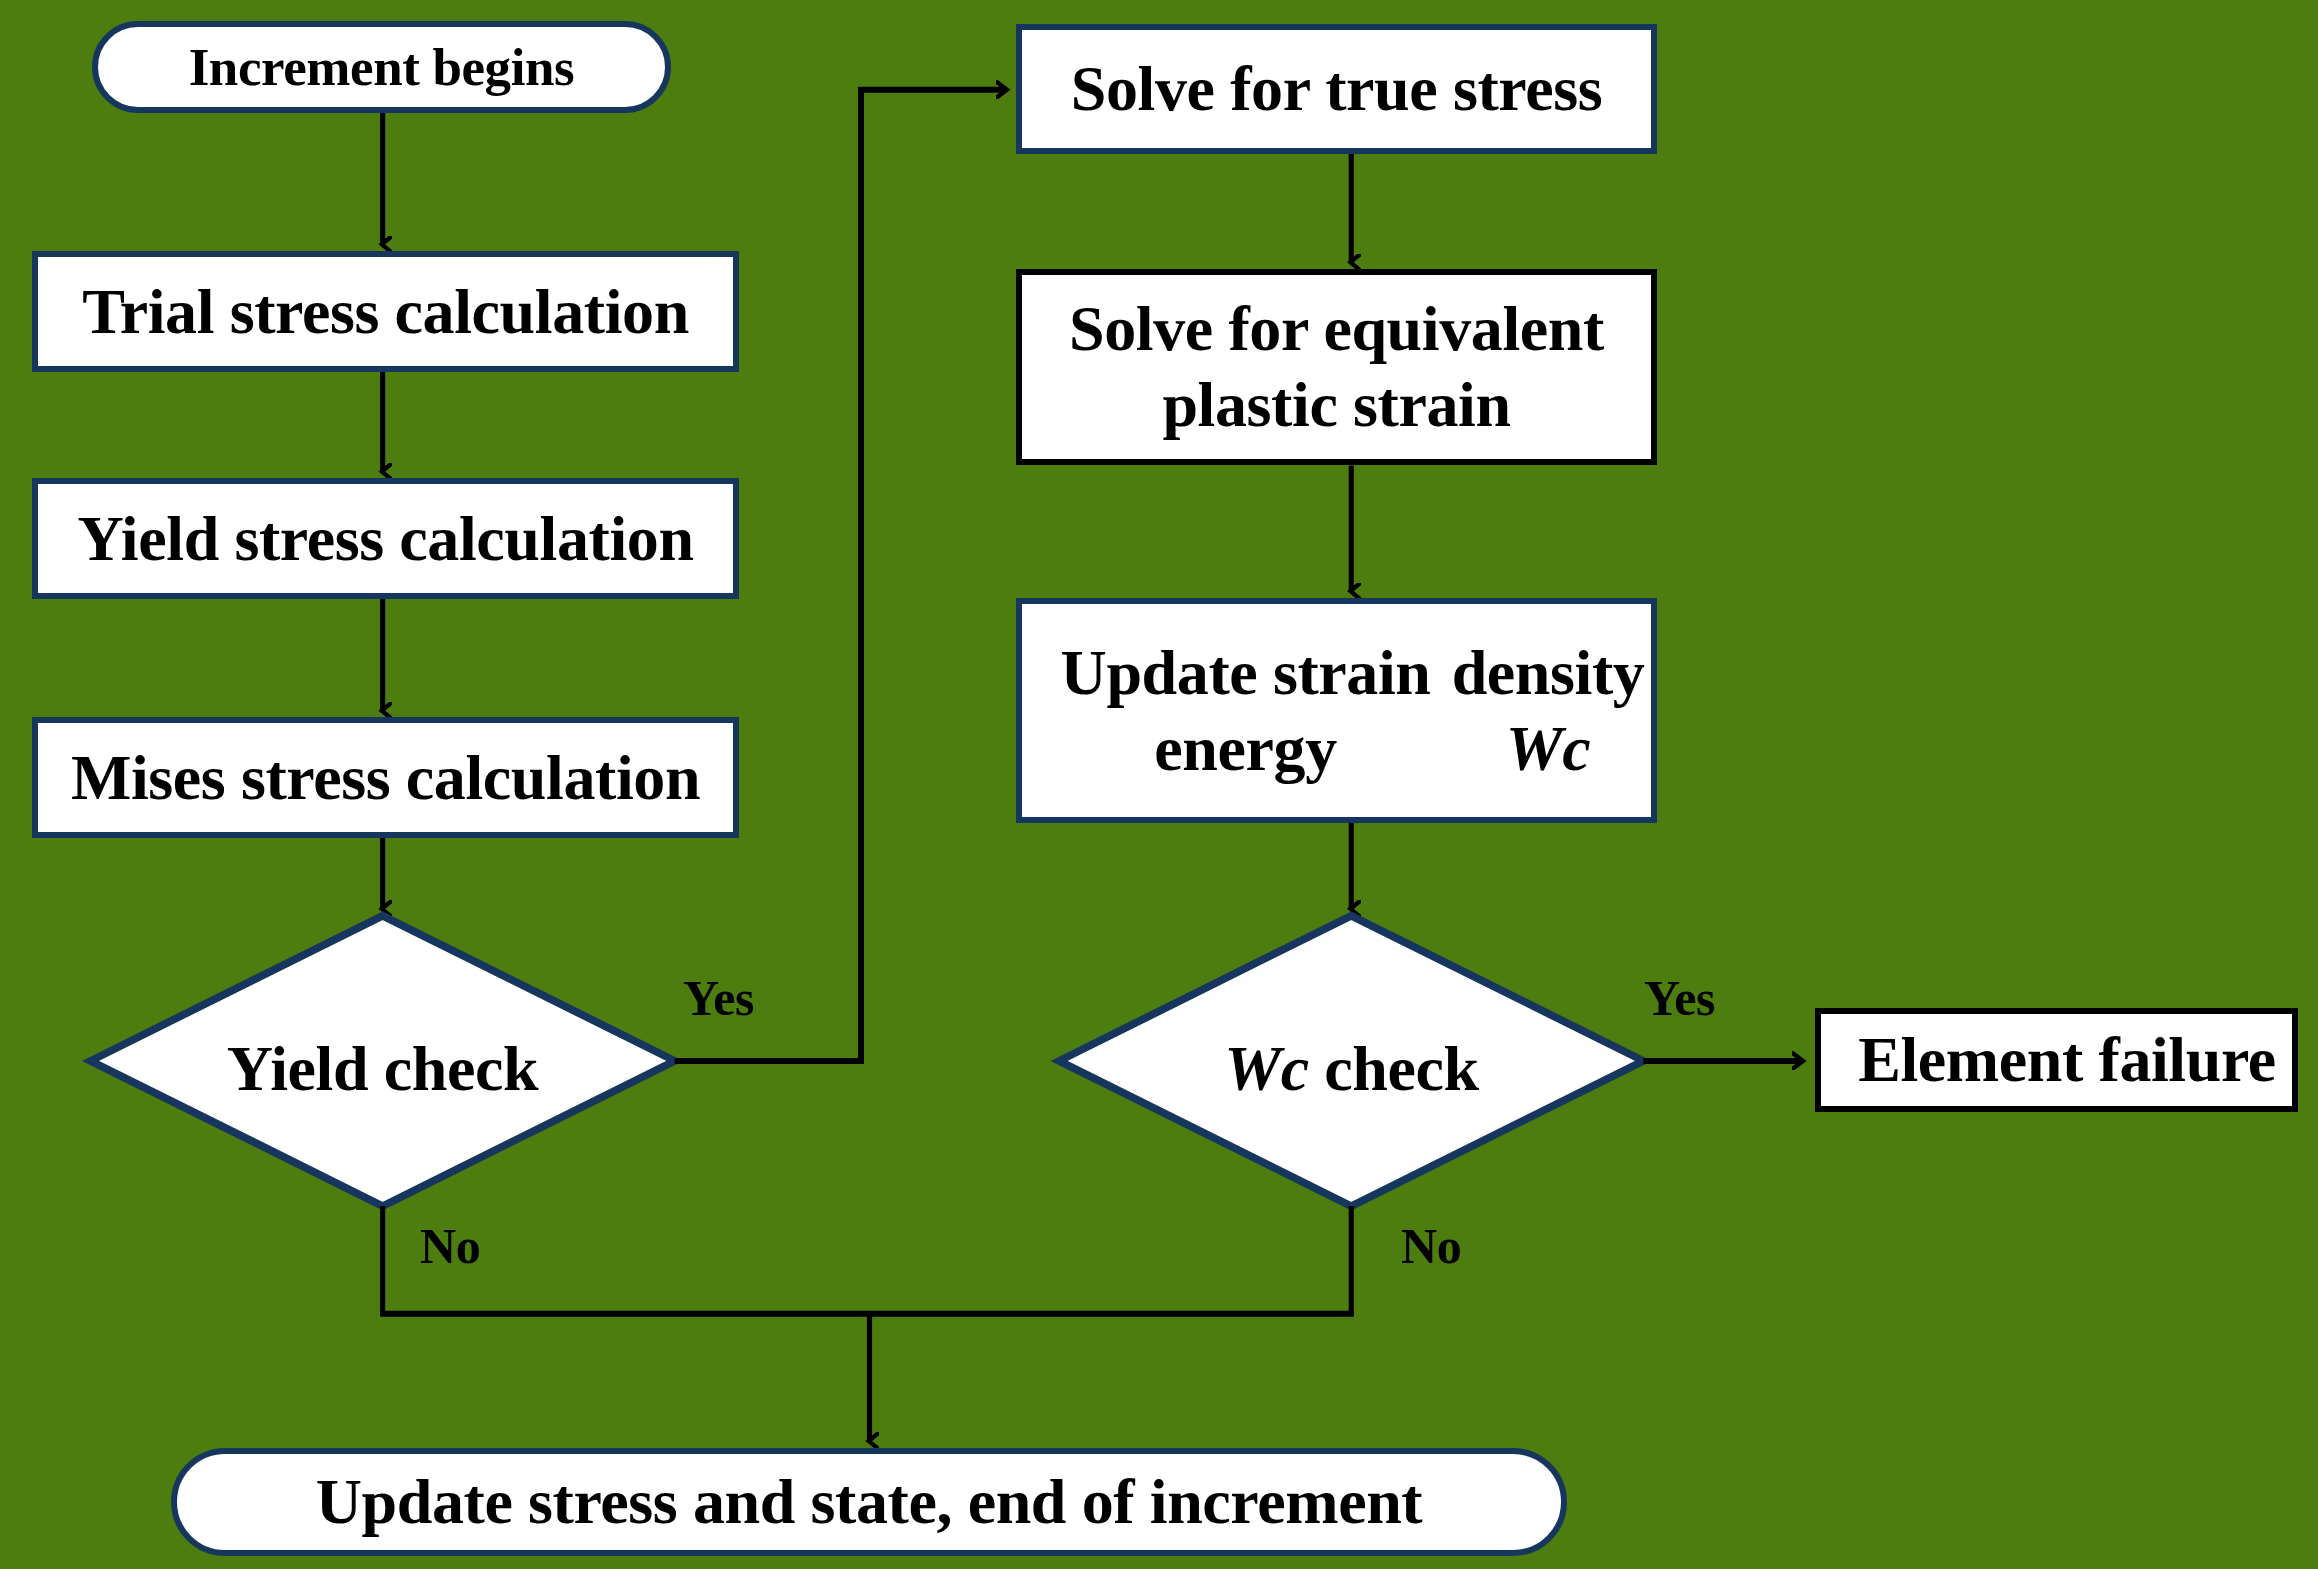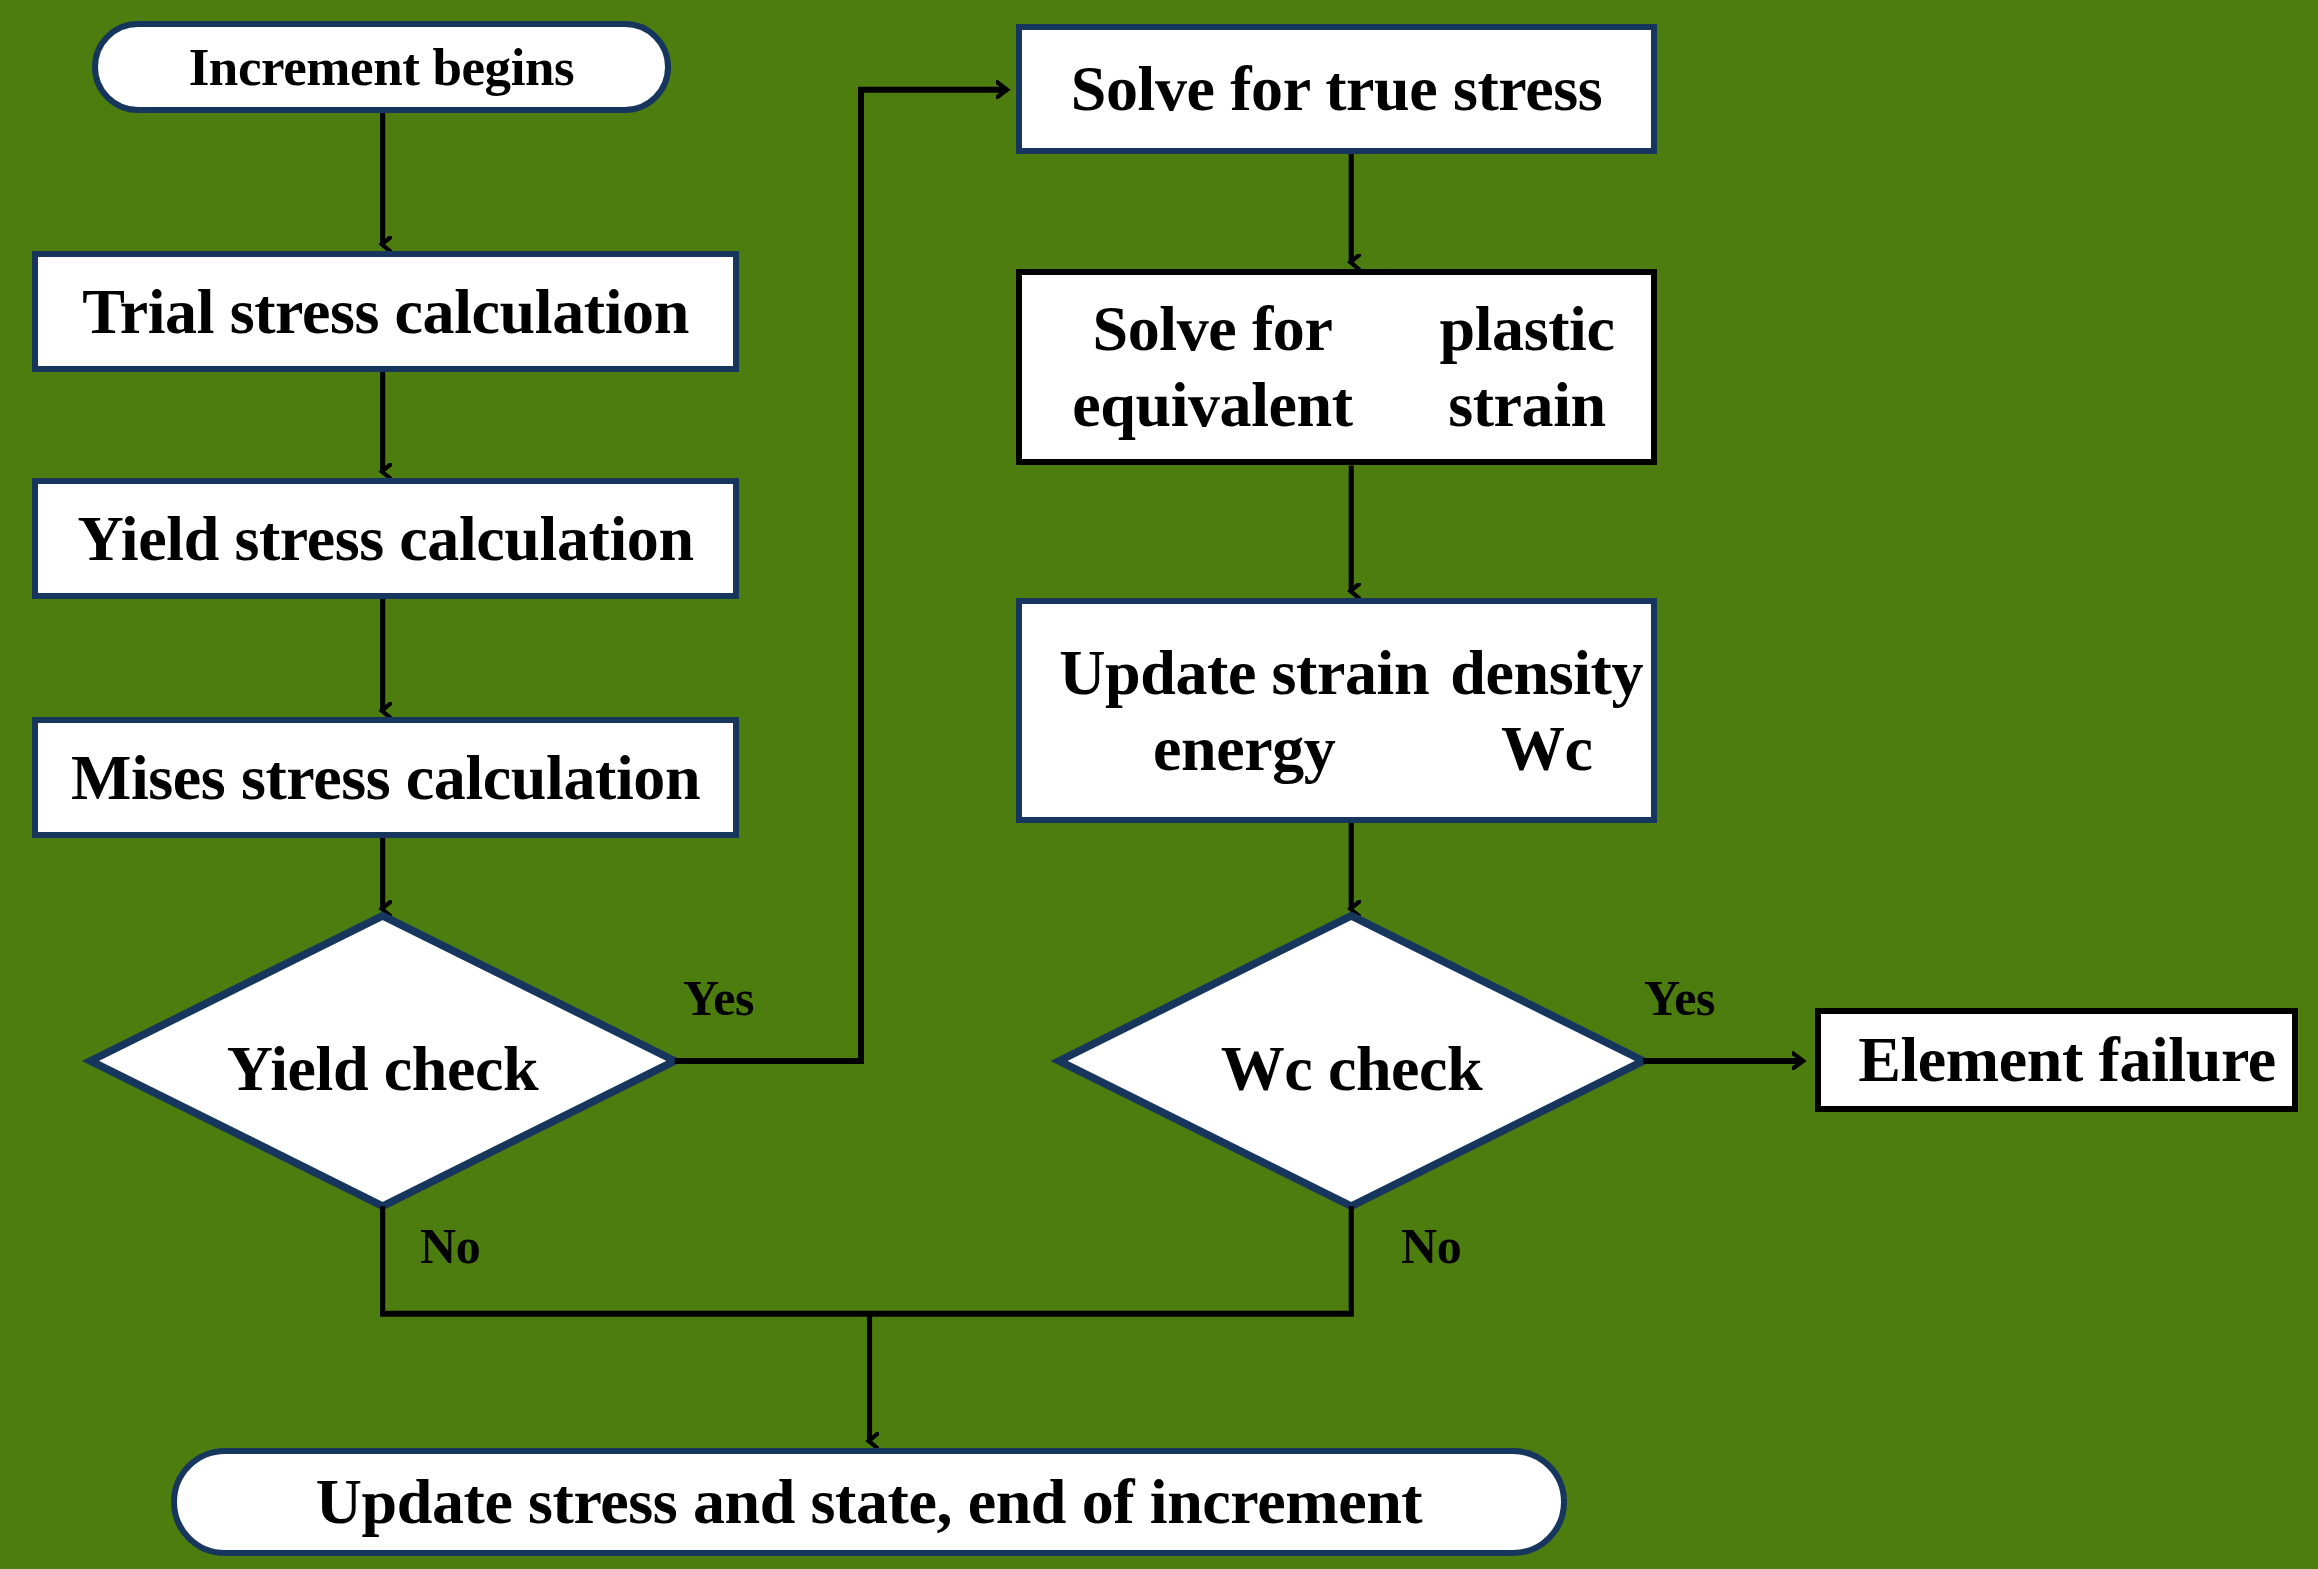--- a/index.html
+++ b/index.html
@@ -55,21 +55,21 @@
     letter-spacing: -0.4px;
   }
   .diamond-text {
     position: absolute;
     color: #000000;
     font-weight: bold;
     white-space: nowrap;
     text-align: center;
     letter-spacing: -0.4px;
   }
-  .it { }
+  .it { font-style: italic; }
   
   .fs-big   { font-size: 53px; }
   .fs-node  { font-size: 64px; }
   .fs-lab   { font-size: 50px; }
 </style>
 </head>
 <body>
 
 <div id="stage">
 
@@ -123,21 +123,21 @@
   </div>
 
   <div class="diamond-text fs-node" style="left:203px; top:1032px; width:359px;">
     <span>Yield check</span>
   </div>
 
   <div class="node rect-navy fs-node" style="left:1016px; top:24px; width:641px; height:130px;">
     <span>Solve for true stress</span>
   </div>
 
-  <div class="node rect-black fs-node" style="left:1016px; top:269px; width:641px; height:196px; ">
+  <div class="node rect-black fs-node" style="left:1016px; top:269px; width:641px; height:196px; flex-direction:column;">
     <span>Solve for equivalent</span>
     <span>plastic strain</span>
   </div>
 
   <div class="node rect-navy fs-node" style="left:1016px; top:598px; width:641px; height:225px; flex-direction:row;padding-left:24px;">
     <span>Update strain energy</span>
     <span>
       <span>density </span><span class="it">Wc</span>
     </span>
   </div>

